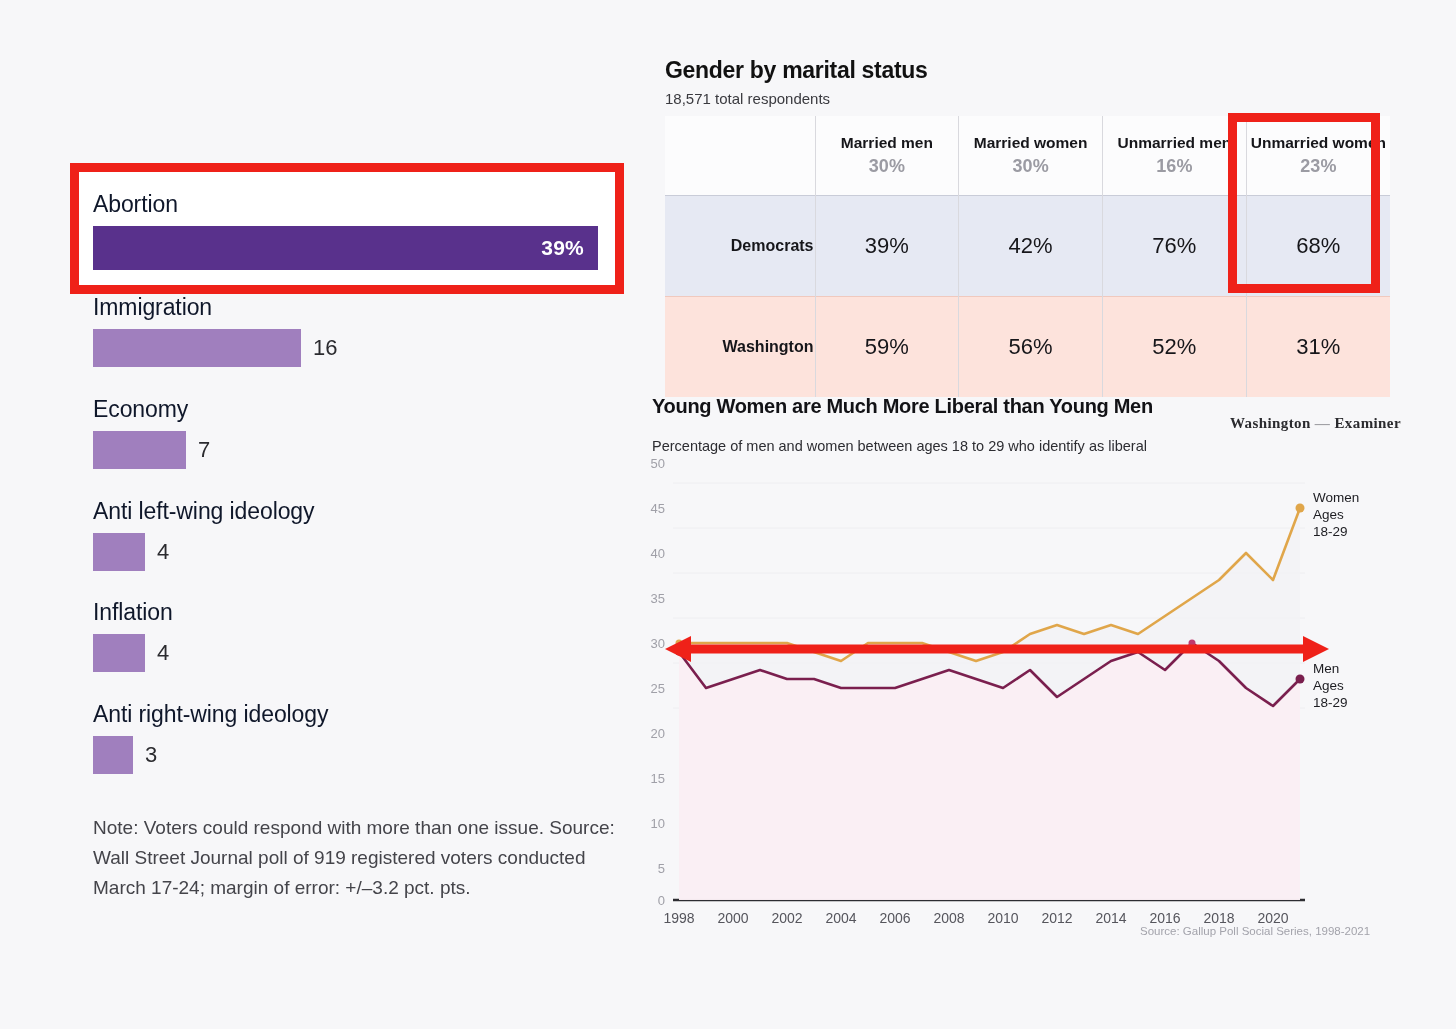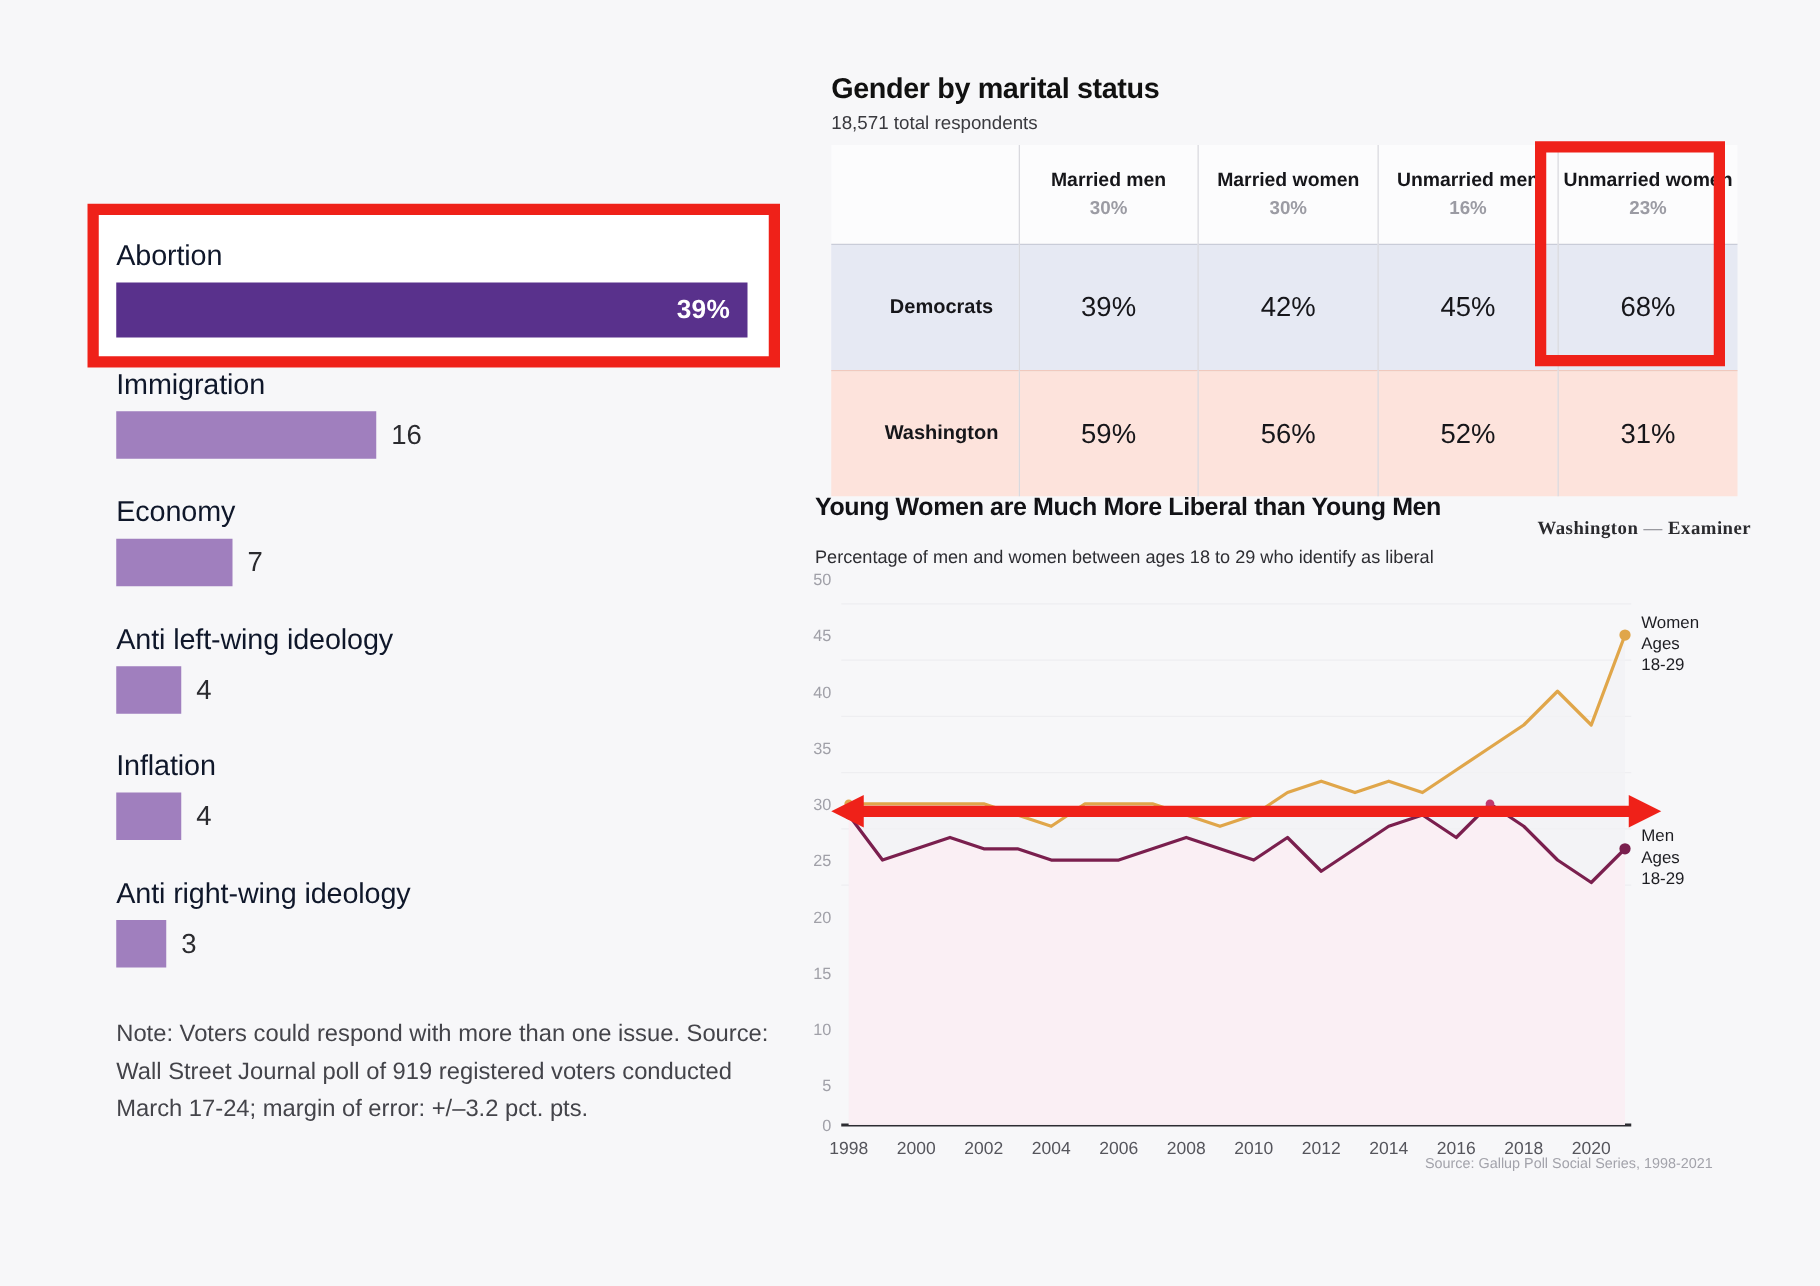--- a/index.html
+++ b/index.html
@@ -64,25 +64,25 @@
   #gender-table {
     position:absolute; left:10px; top:116px;
     width:725px; border-collapse:collapse; table-layout:fixed;padding-left:25px;
   }
   #gender-table col.rowhead { width:150px; }
   #gender-table th, #gender-table td {
     text-align:center; vertical-align:middle;
     border-left:1px solid #d9d9de;
   }
   #gender-table th:first-child, #gender-table td:first-child {
-    border-left:none; text-align:center; padding-left:28px;margin-top:39px;
+    border-left:none; text-align:right; padding-left:28px;margin-top:39px;
   }
   #gender-table thead th { height:77px; background:#fcfcfd; }
   .col-name { font-size:15.5px; font-weight:bold; color:#16161a; display:block; }
-  .col-pct  { font-size:15px; color:#9b9ba3; display:block; margin-top:4px; }
+  .col-pct  { font-size:18px; color:#9b9ba3; display:block; margin-top:4px; }
   .row-label { font-size:16px; font-weight:bold; color:#16161a; }
   .cell-val { font-size:22px; color:#16161a; }
   tr.dem-row td { height:98px; background:#e6e9f3; border-top:1px solid #c9ccd8; }
   tr.rep-row td { height:98px; background:#fde3dc; border-top:1px solid #f0c9be; }
   #table-highlight-box {
     position:absolute; left:1228px; top:113px;
     width:152px; height:180px;
     border:9px solid #ef2119; box-sizing:border-box; z-index:5;
     pointer-events:none;
   }
@@ -204,21 +204,21 @@
           <span class="col-name">Unmarried women</span>
           <span class="col-pct">23%</span>
         </th>
       </tr>
     </thead>
     <tbody>
       <tr class="dem-row">
         <td><span class="row-label">Democrats</span></td>
         <td><span class="cell-val">39%</span></td>
         <td><span class="cell-val">42%</span></td>
-        <td><span class="cell-val">45%</span></td>
+        <td><span class="cell-val">76%</span></td>
         <td><span class="cell-val">68%</span></td>
       </tr>
       <tr class="rep-row">
         <td><span class="row-label">Washington</span></td>
         <td><span class="cell-val">59%</span></td>
         <td><span class="cell-val">56%</span></td>
         <td><span class="cell-val">52%</span></td>
         <td><span class="cell-val">31%</span></td>
       </tr>
     </tbody>

